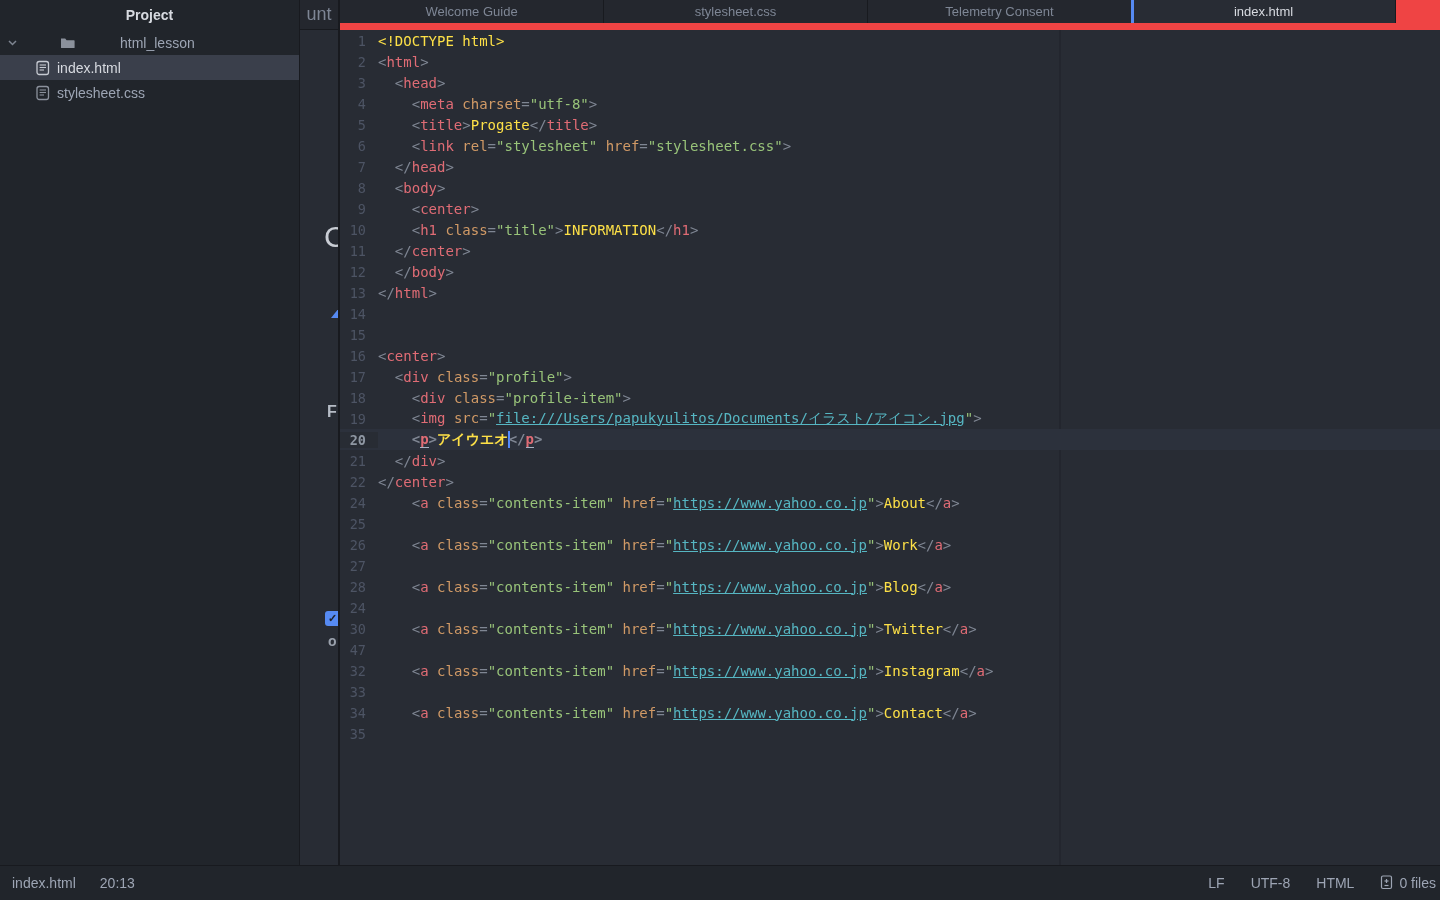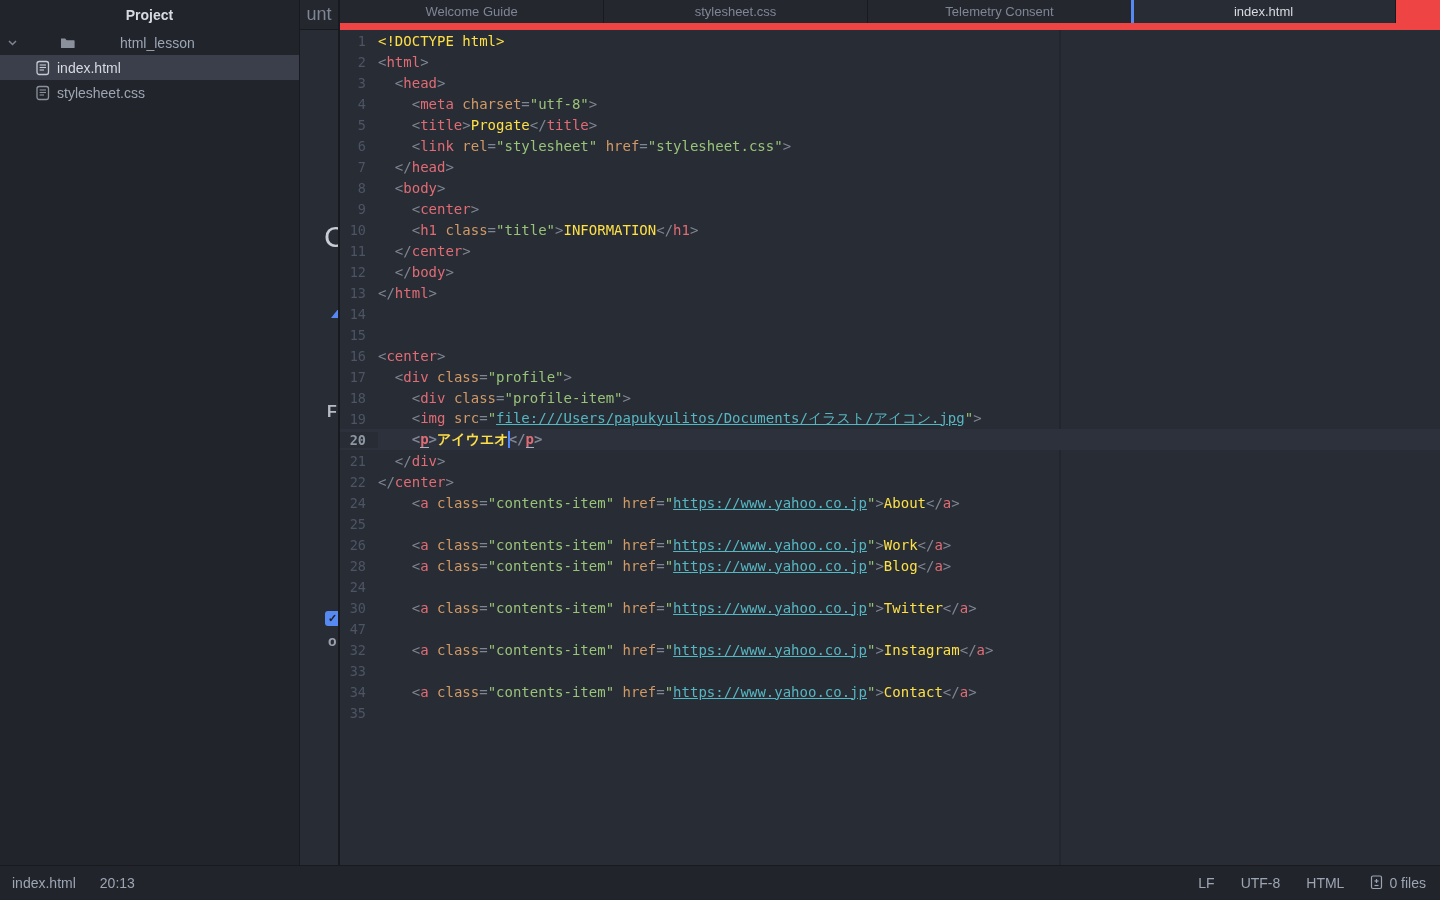--- a/index.html
+++ b/index.html
@@ -52,21 +52,21 @@
   .tk-str { color:#98c379; }
   .tk-text { color:#fde047; }
   .tk-link { color:#56b6c2; text-decoration:underline; }
   .caret { display:inline-block; width:2px; height:17px; background:#528bff; vertical-align:middle; margin:0 -1px; }
 
   
   .status-bar { height:35px; flex:0 0 35px; background:#21252b; border-top:1px solid #181a1f;
                 display:flex; align-items:center; justify-content:space-between;
                 color:#9da5b4; font-size:14px; }
   .sb-left { display:flex; gap:24px; padding-left:12px; }
-  .sb-right { display:flex; gap:26px; padding-right:14px; align-items:center; }
+  .sb-right { display:flex; gap:26px; padding-right:4px; align-items:center; }
   .sb-item { display:flex; align-items:center; gap:5px; cursor:default; }
 </style>
 </head>
 <body>
 
 <div class="app">
   <div class="main-row">
 
     <aside class="tree-view">
       <div class="tree-header">Project</div>
@@ -232,20 +232,24 @@
             </div>
             <div class="code-line">
               <div class="gutter">25</div>
               <div class="code"></div>
             </div>
             <div class="code-line">
               <div class="gutter">26</div>
               <div class="code"><span class="tk-text">    </span><span class="tk-punct">&lt;</span><span class="tk-tag">a</span><span class="tk-text"> </span><span class="tk-attr">class</span><span class="tk-punct">=</span><span class="tk-str">"contents-item"</span><span class="tk-text"> </span><span class="tk-attr">href</span><span class="tk-punct">=</span><span class="tk-str">"</span><span class="tk-link">https://www.yahoo.co.jp</span><span class="tk-str">"</span><span class="tk-punct">&gt;</span><span class="tk-text">Work</span><span class="tk-punct">&lt;/</span><span class="tk-tag">a</span><span class="tk-punct">&gt;</span></div>
             </div>
             <div class="code-line">
+              <div class="gutter">27</div>
+              <div class="code"></div>
+            </div>
+            <div class="code-line">
               <div class="gutter">28</div>
               <div class="code"><span class="tk-text">    </span><span class="tk-punct">&lt;</span><span class="tk-tag">a</span><span class="tk-text"> </span><span class="tk-attr">class</span><span class="tk-punct">=</span><span class="tk-str">"contents-item"</span><span class="tk-text"> </span><span class="tk-attr">href</span><span class="tk-punct">=</span><span class="tk-str">"</span><span class="tk-link">https://www.yahoo.co.jp</span><span class="tk-str">"</span><span class="tk-punct">&gt;</span><span class="tk-text">Blog</span><span class="tk-punct">&lt;/</span><span class="tk-tag">a</span><span class="tk-punct">&gt;</span></div>
             </div>
             <div class="code-line">
               <div class="gutter">24</div>
               <div class="code"></div>
             </div>
             <div class="code-line">
               <div class="gutter">30</div>
               <div class="code"><span class="tk-text">    </span><span class="tk-punct">&lt;</span><span class="tk-tag">a</span><span class="tk-text"> </span><span class="tk-attr">class</span><span class="tk-punct">=</span><span class="tk-str">"contents-item"</span><span class="tk-text"> </span><span class="tk-attr">href</span><span class="tk-punct">=</span><span class="tk-str">"</span><span class="tk-link">https://www.yahoo.co.jp</span><span class="tk-str">"</span><span class="tk-punct">&gt;</span><span class="tk-text">Twitter</span><span class="tk-punct">&lt;/</span><span class="tk-tag">a</span><span class="tk-punct">&gt;</span></div>

